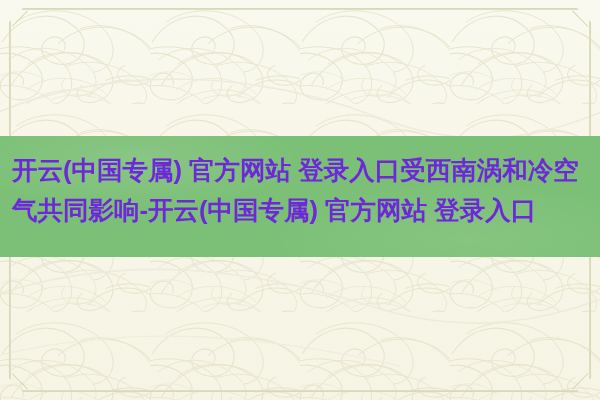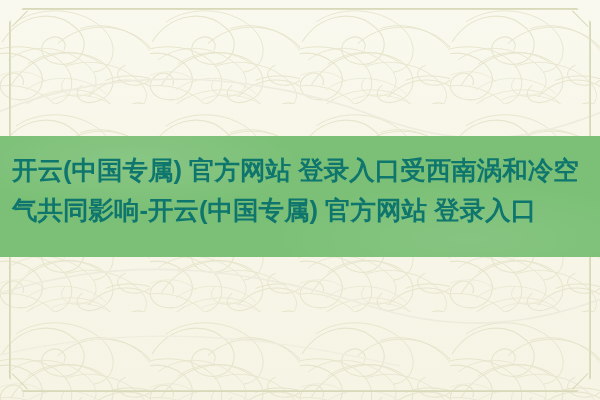--- a/index.html
+++ b/index.html
@@ -106,21 +106,21 @@
   }
 
   
   .headline {
     position: absolute;
     left: 0;
     right: 0;
     top: 150px;
     padding: 0 12px;
     box-sizing: border-box;
-    color: #0f766e;
+    color: #6d28d9;
     font-weight: bold;
     font-size: 25.5px;
     line-height: 40px;
     letter-spacing: 0px;
     text-align: left;
     word-break: break-all;
     white-space: normal;
     z-index: 5;
     text-rendering: optimizeLegibility;
   }

